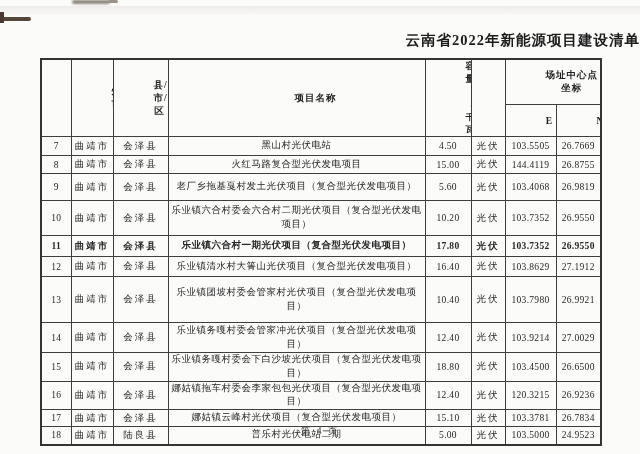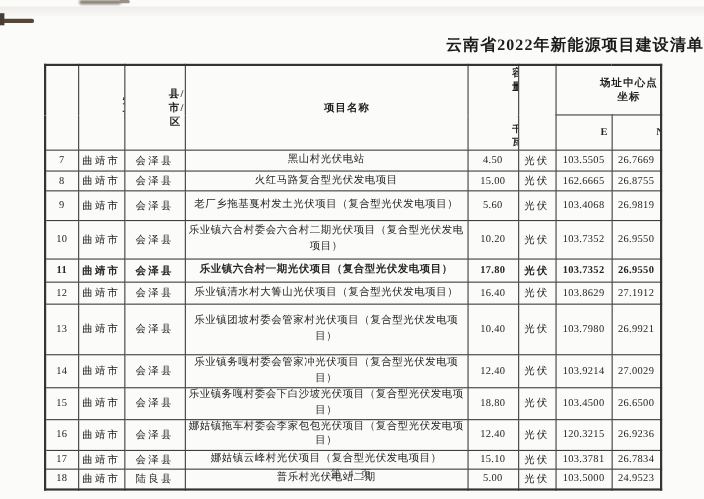--- a/index.html
+++ b/index.html
@@ -112,21 +112,21 @@
           <td class="cell-e num">103.5505</td>
           <td class="cell-n num">26.7669</td>
         </tr>
         <tr style="height: 18px;">
           <td class="cell-no num">8</td>
           <td class="cell-city zh">曲靖市</td>
           <td class="cell-county zh">会泽县</td>
           <td class="cell-name">火红马路复合型光伏发电项目</td>
           <td class="cell-capacity num">15.00</td>
           <td class="cell-type zh">光伏</td>
-          <td class="cell-e num">162.6665</td>
+          <td class="cell-e num">144.4119</td>
           <td class="cell-n num">26.8755</td>
         </tr>
         <tr style="height: 27px;">
           <td class="cell-no num">9</td>
           <td class="cell-city zh">曲靖市</td>
           <td class="cell-county zh">会泽县</td>
           <td class="cell-name">老厂乡拖基戛村发土光伏项目（复合型光伏发电项目）</td>
           <td class="cell-capacity num">5.60</td>
           <td class="cell-type zh">光伏</td>
           <td class="cell-e num">103.4068</td>

